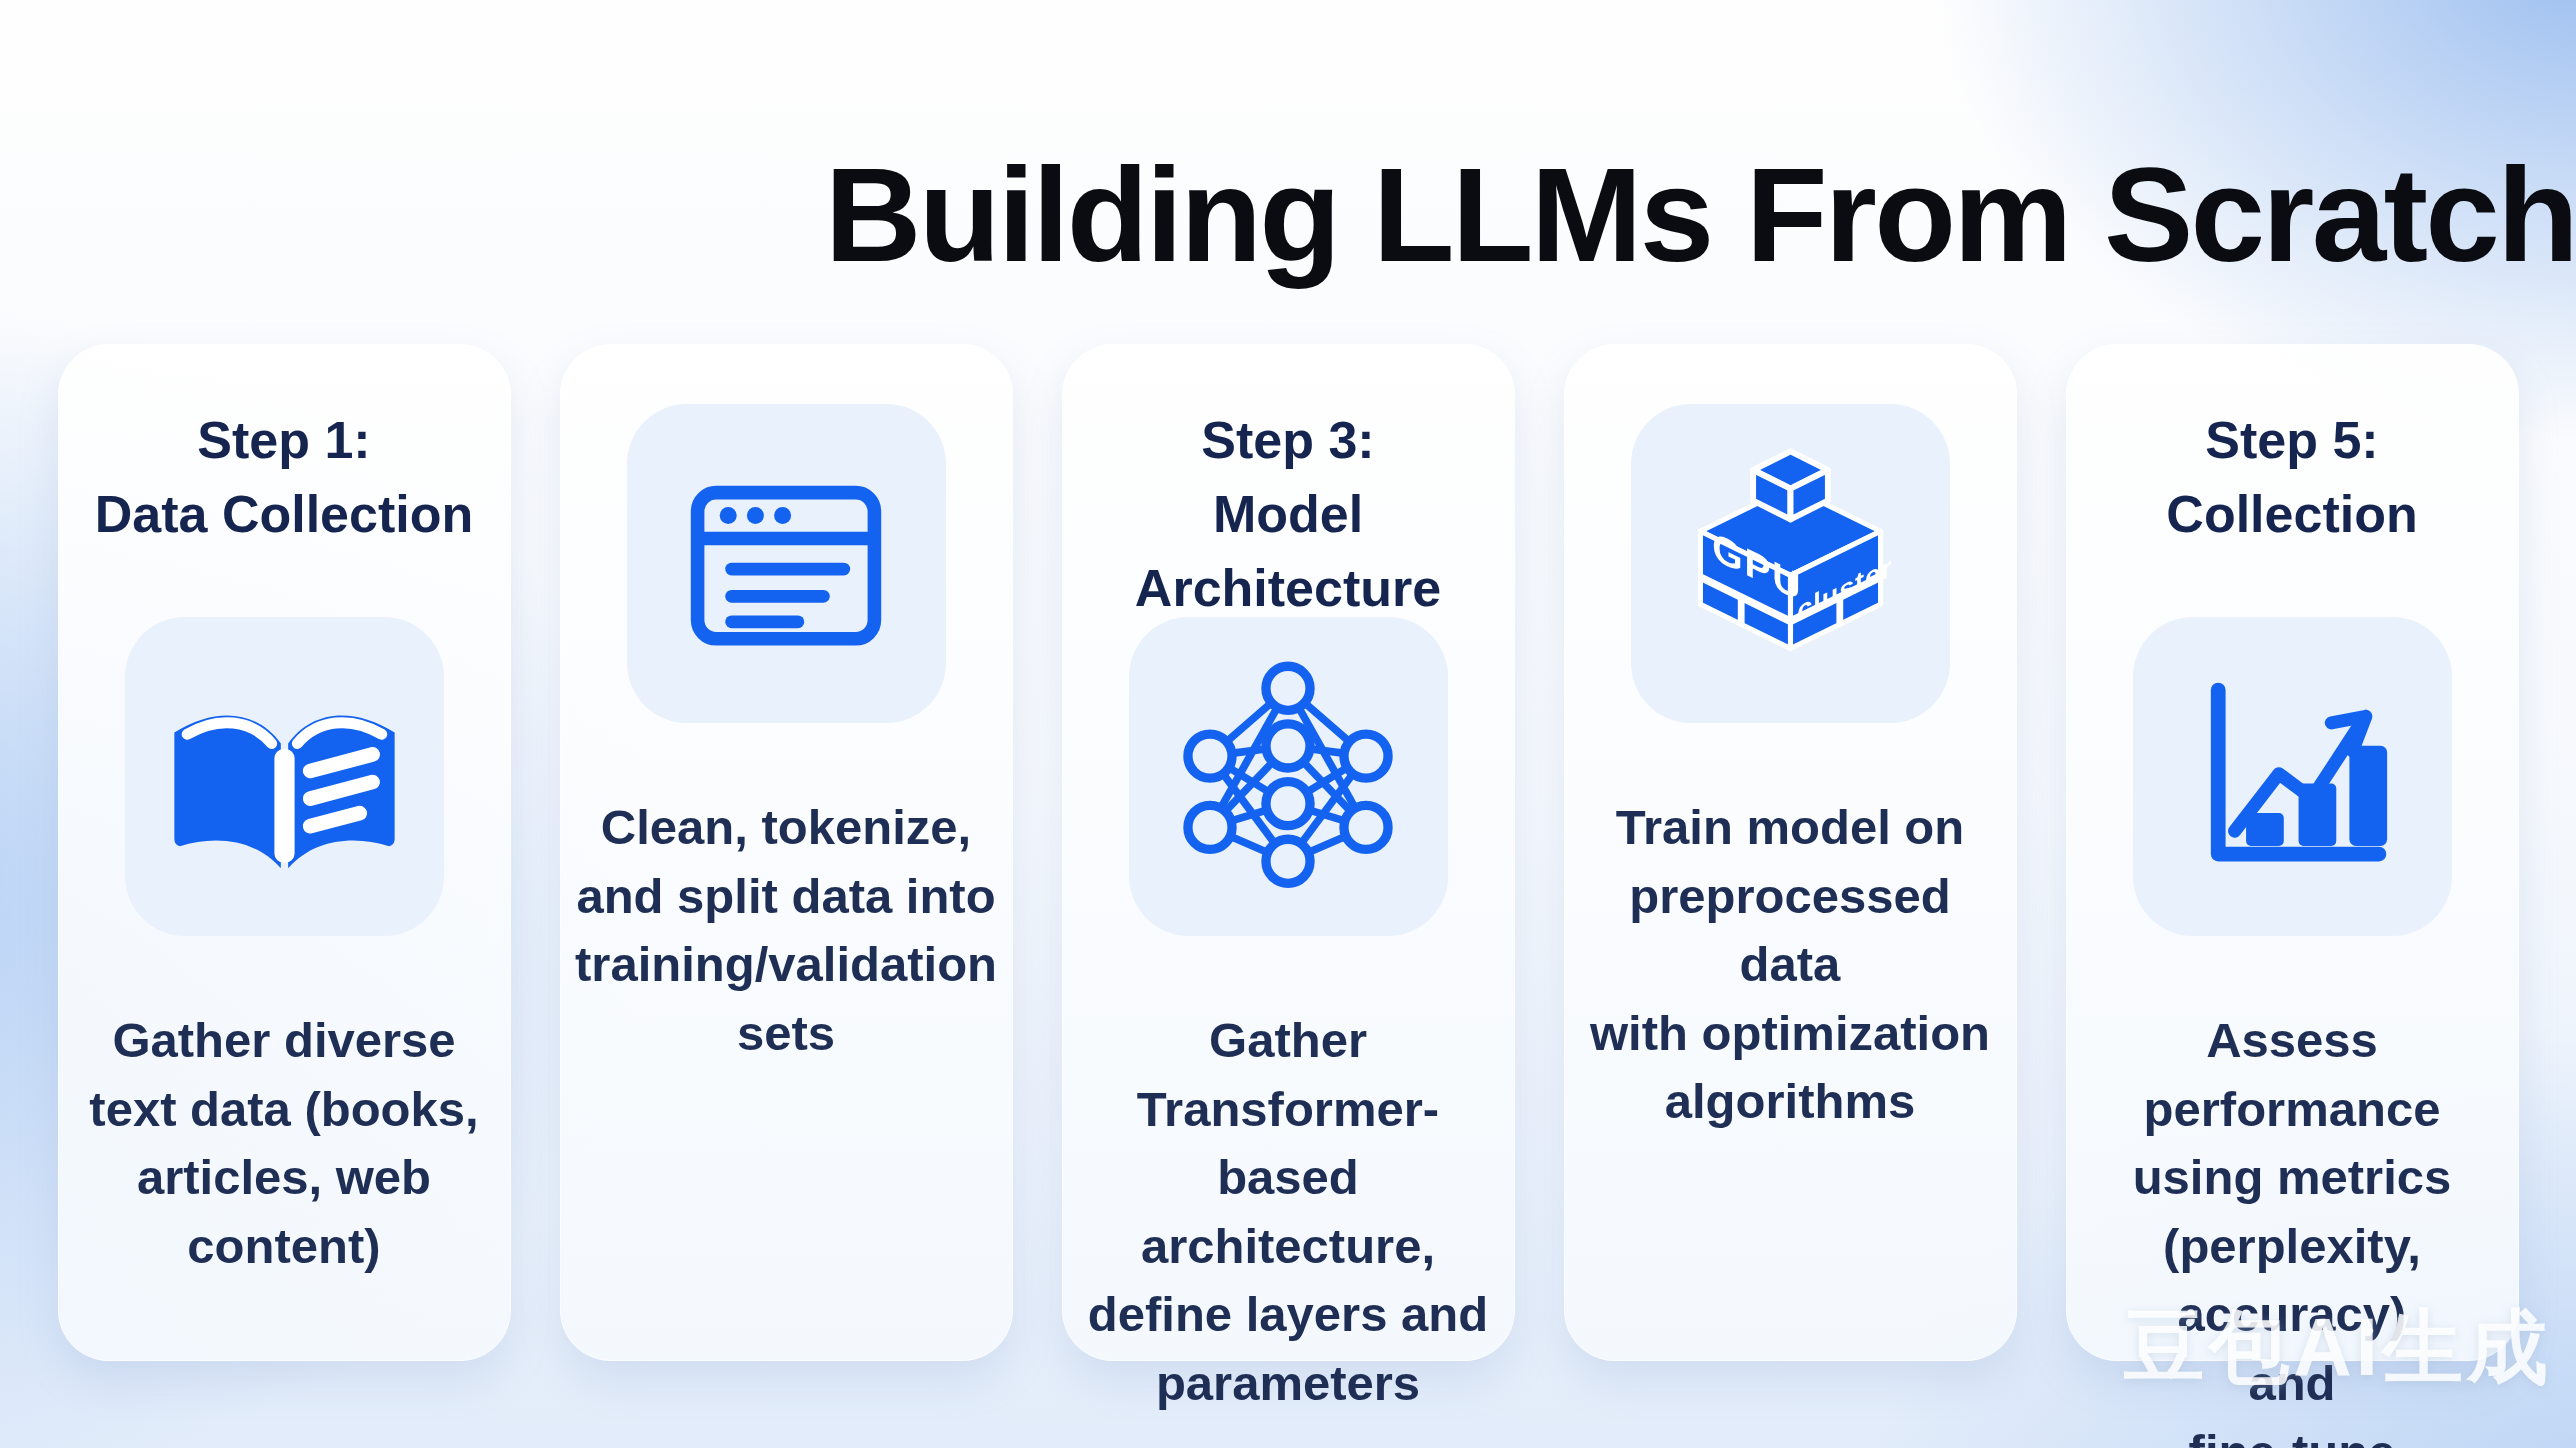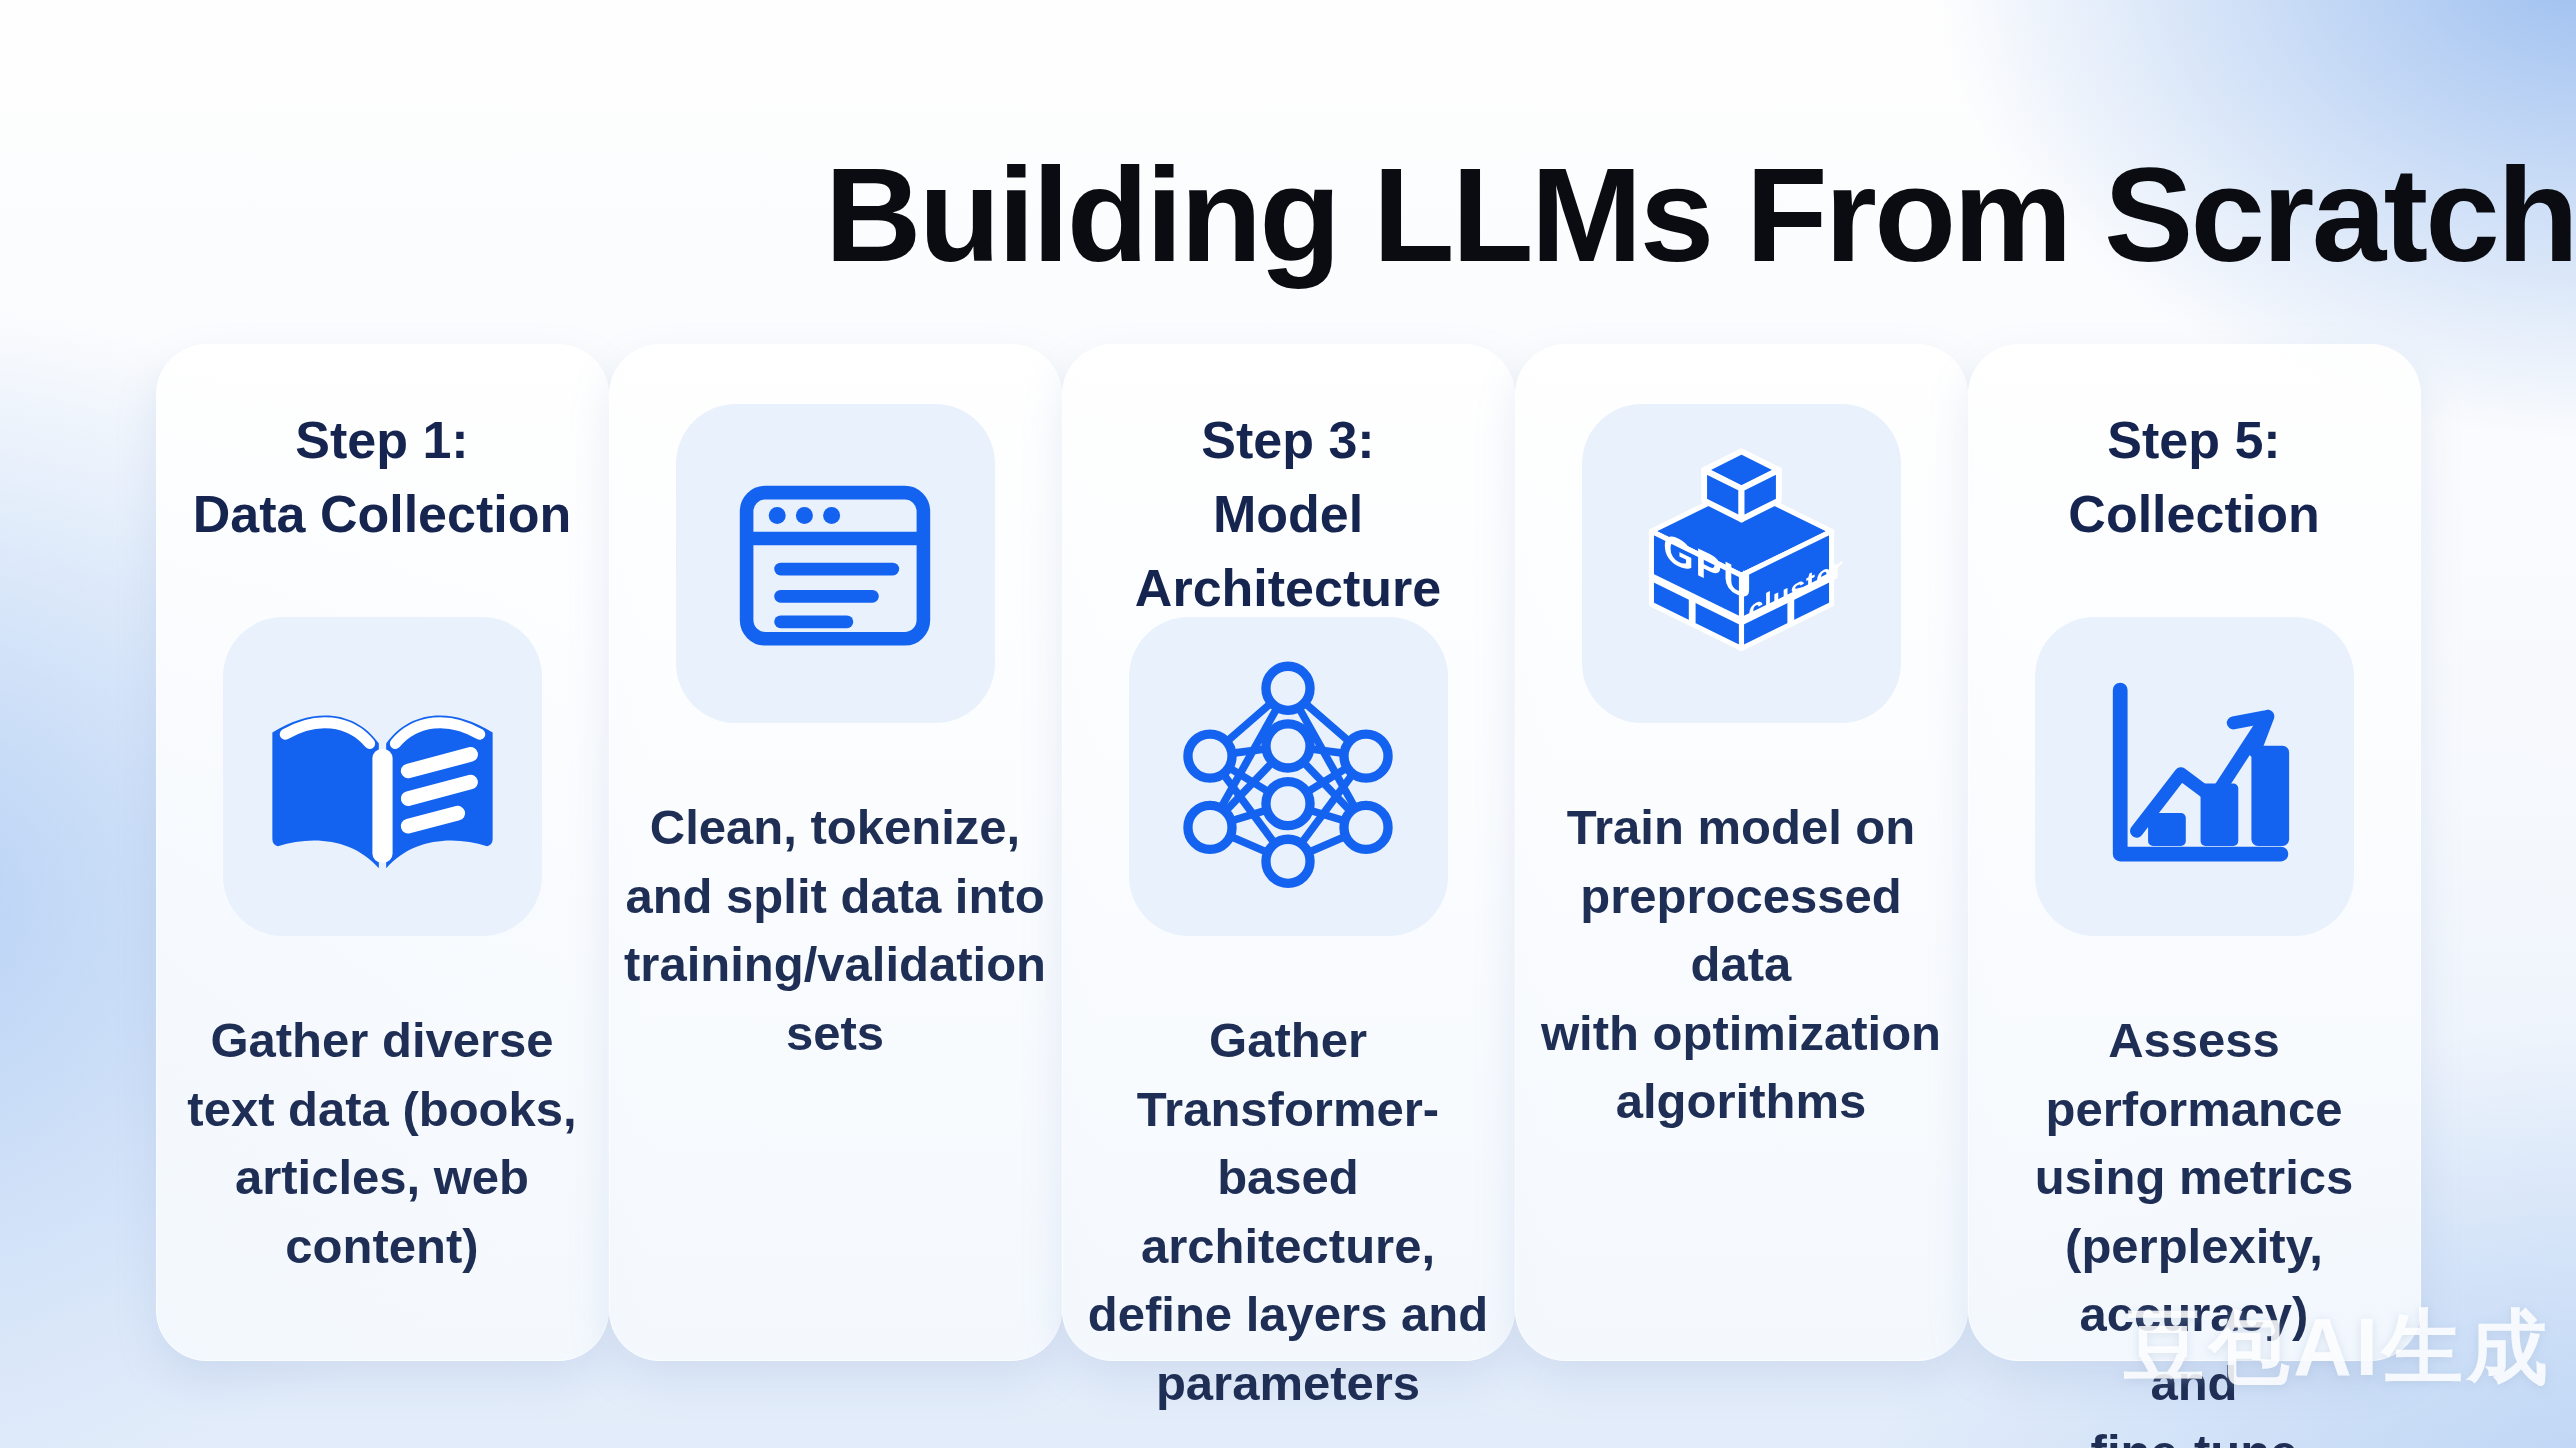--- a/index.html
+++ b/index.html
@@ -21,21 +21,21 @@
     position:relative;
   }
   .page-title{
     position:absolute;top:138px;left:0;width:100%;
     text-align:right;
     font-size:134px;font-weight:800;letter-spacing:-2.8px;
     color:var(--title-color);
   }
   .cards-row{
     position:absolute;top:344px;left:0;right:0;
-    display:flex;justify-content:center;
+    display:flex;justify-content:center;gap:49px;
   }
   .card{
     width:453px;height:1017px;
     border-radius:51px;
     background:linear-gradient(180deg,rgba(255,255,255,0.94) 0%,rgba(246,250,254,0.88) 100%);
     box-shadow:0 19px 42px rgba(120,150,200,0.18), 0 0 0 0.9px rgba(255,255,255,0.6) inset;
     display:flex;flex-direction:column;align-items:center;
     padding:60px 22.6px 0;
   }
   .step-title{

